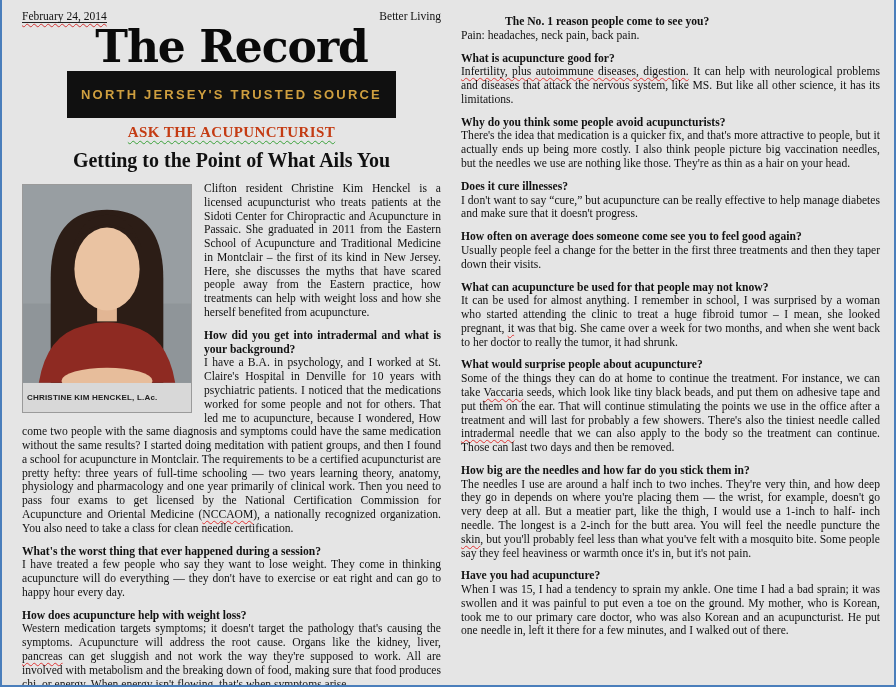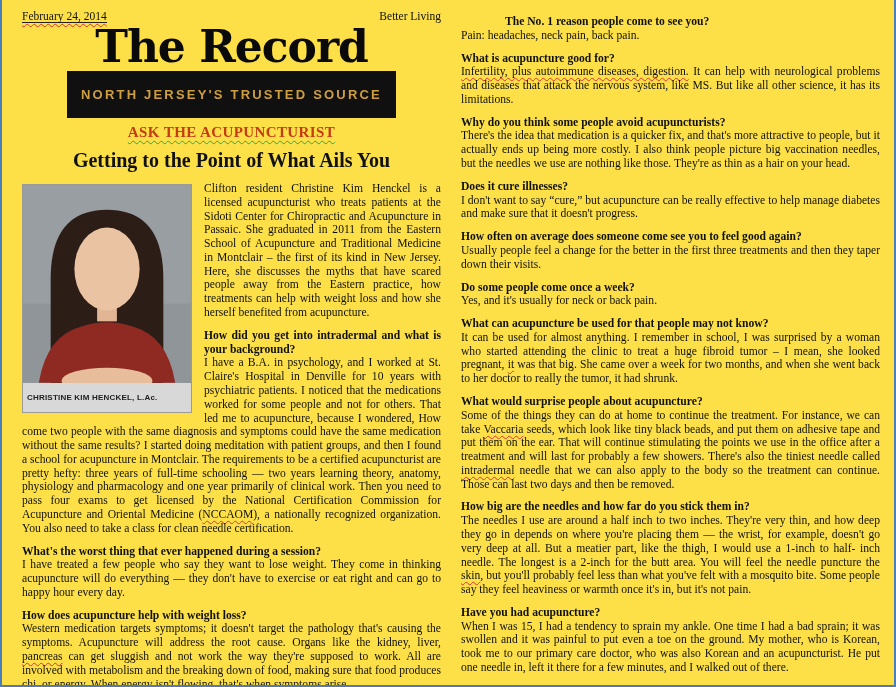--- a/index.html
+++ b/index.html
@@ -2,21 +2,21 @@
 <html><head>
 <meta charset="utf-8">
 <style>
   html,body { margin:0; padding:0; background:#ffffff; }
   body { font-family:"Liberation Serif", serif; color:#111; }
 
   .page {
     width:896px; height:687px; box-sizing:border-box;
     border-left:2px solid #4a7ebb; border-right:2px solid #4a7ebb; border-bottom:2px solid #4a7ebb;
     padding:10px 14px 8px 20px;
-    display:flex; gap:20px; overflow:hidden; background:#fde047;
+    display:flex; gap:20px; overflow:hidden; background:#e5e5e5;
   }
   .col { flex:1; min-width:0; }
   .col-right { padding-top:5px; }
 
   .col-header { display:flex; justify-content:space-between; align-items:baseline; font-size:11.5px; margin-bottom:2px; }
   .date {
     border-bottom:1px solid #222;
     text-decoration:underline wavy #d33535; text-decoration-thickness:1px; text-underline-offset:3px;
   }
 
@@ -129,24 +129,20 @@
     </div>
     <div class="qa">
       <p class="q">Does it cure illnesses?</p>
       <p class="a"><span>I don't want to say “cure,” but acupuncture can be really effective to help manage diabetes and make sure that it doesn't progress.</span></p>
     </div>
     <div class="qa">
       <p class="q">How often on average does someone come see you to feel good again?</p>
       <p class="a"><span>Usually people feel a change for the better in the first three treatments and then they taper down their visits.</span></p>
     </div>
     <div class="qa">
-      <p class="q">Do some people come once a week?</p>
-      <p class="a"><span>Yes, and it's usually for neck or back pain.</span></p>
-    </div>
-    <div class="qa">
       <p class="q">What can acupuncture be used for that people may not know?</p>
       <p class="a"><span>It can be used for almost anything. I remember in school, I was surprised by a woman who started attending the clinic to treat a huge fibroid tumor – I mean, she looked pregnant, </span><span class="spellmark">it</span><span> was that big. She came over a week for two months, and when she went back to her doctor to really the tumor, it had shrunk.</span></p>
     </div>
     <div class="qa">
       <p class="q">What would surprise people about acupuncture?</p>
       <p class="a"><span>Some of the things they can do at home to continue the treatment. For instance, we can take </span><span class="spellmark">Vaccaria</span><span> seeds, which look like tiny black beads, and put them on adhesive tape and put them on the ear. That will continue stimulating the points we use in the office after a treatment and will last for probably a few showers. There's also the tiniest needle called </span><span class="spellmark">intradermal</span><span> needle that we can also apply to the body so the treatment can continue. Those can last two days and then be removed.</span></p>
     </div>
     <div class="qa">
       <p class="q">How big are the needles and how far do you stick them in?</p>
       <p class="a"><span>The needles I use are around a half inch to two inches. They're very thin, and how deep they go in depends on where you're placing them — the wrist, for example, doesn't go very deep at all. But a meatier part, like the thigh, I would use a 1-inch to half- inch needle. The longest is a 2-inch for the butt area. You will feel the needle puncture the </span><span class="spellmark">skin</span><span>, but you'll probably feel less than what you've felt with a mosquito bite. Some people say they feel heaviness or warmth once it's in, but it's not pain.</span></p>

